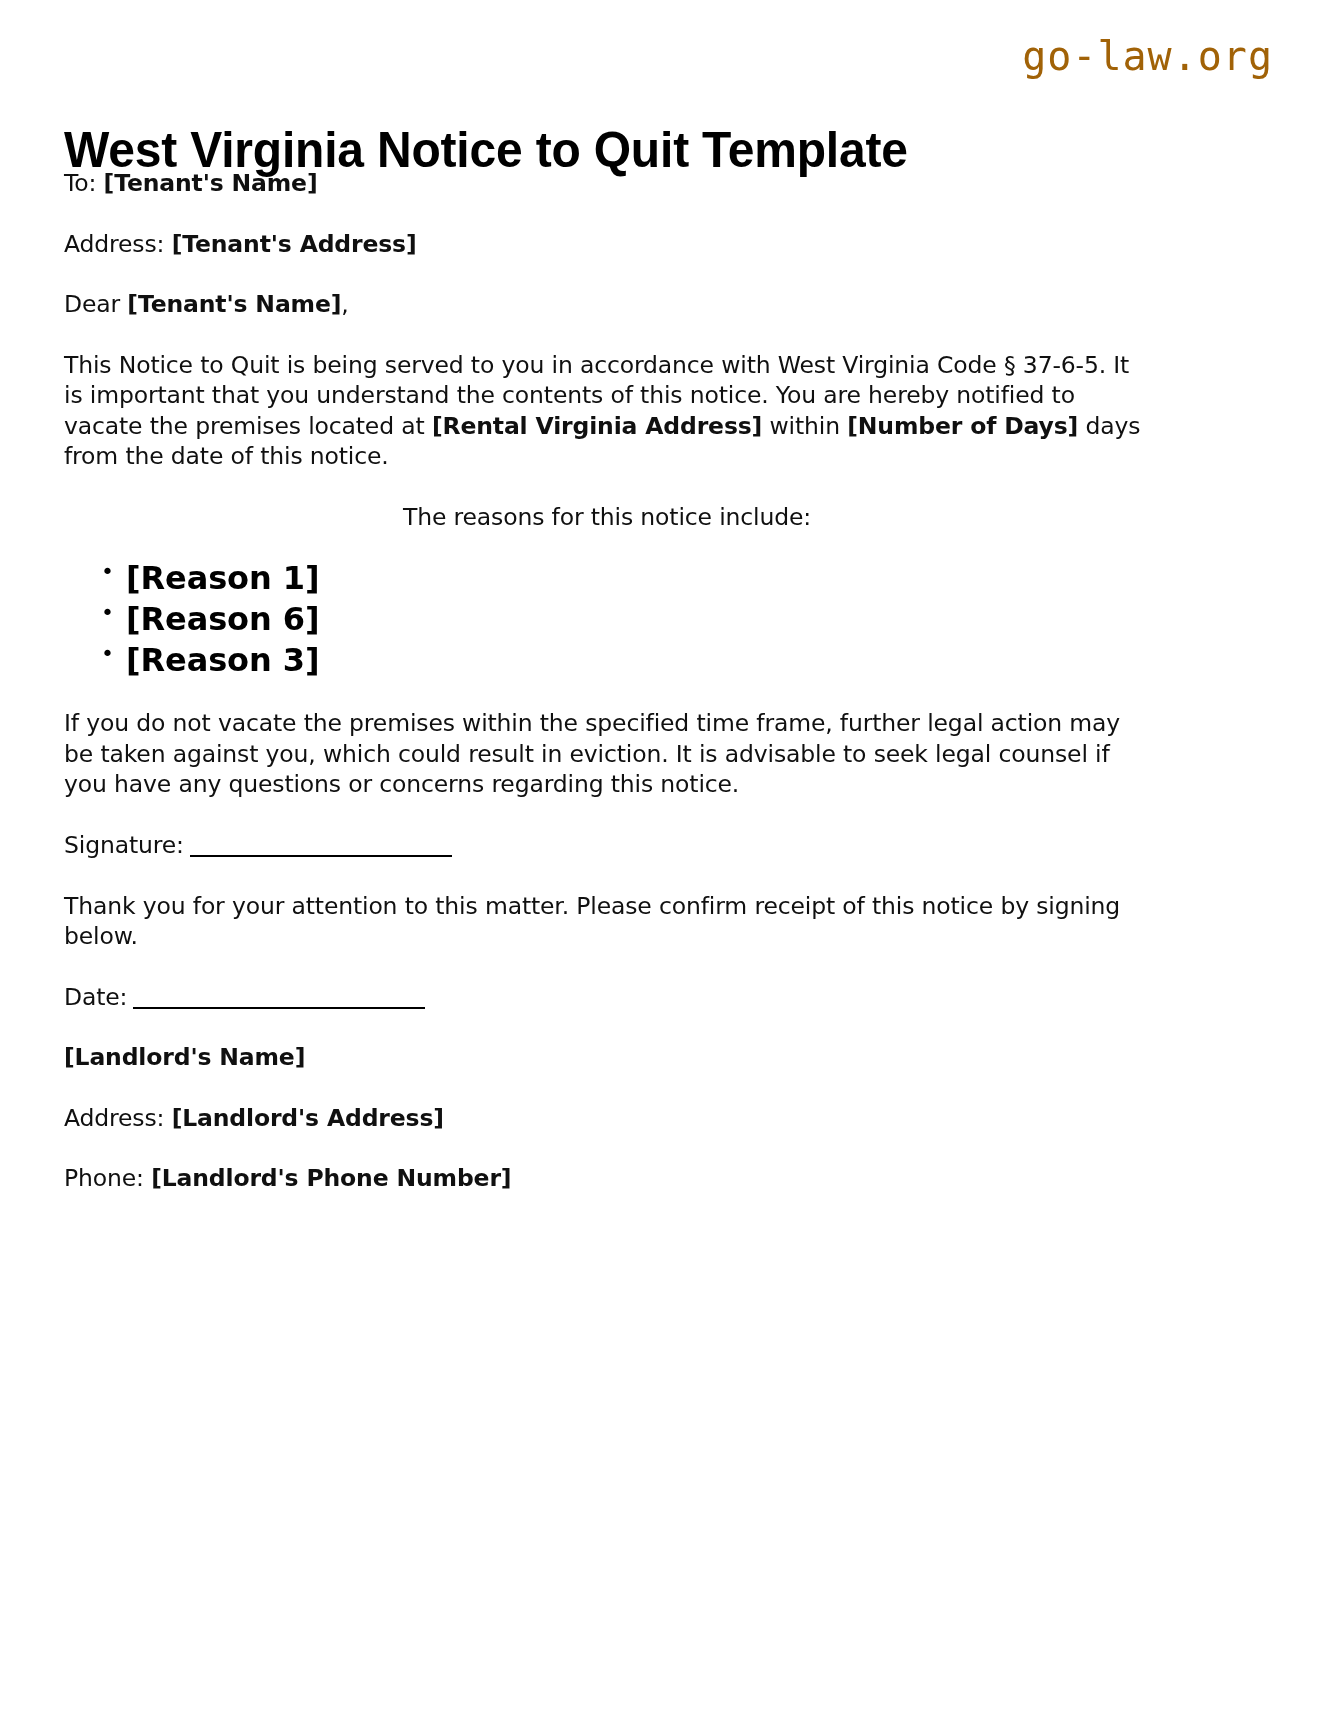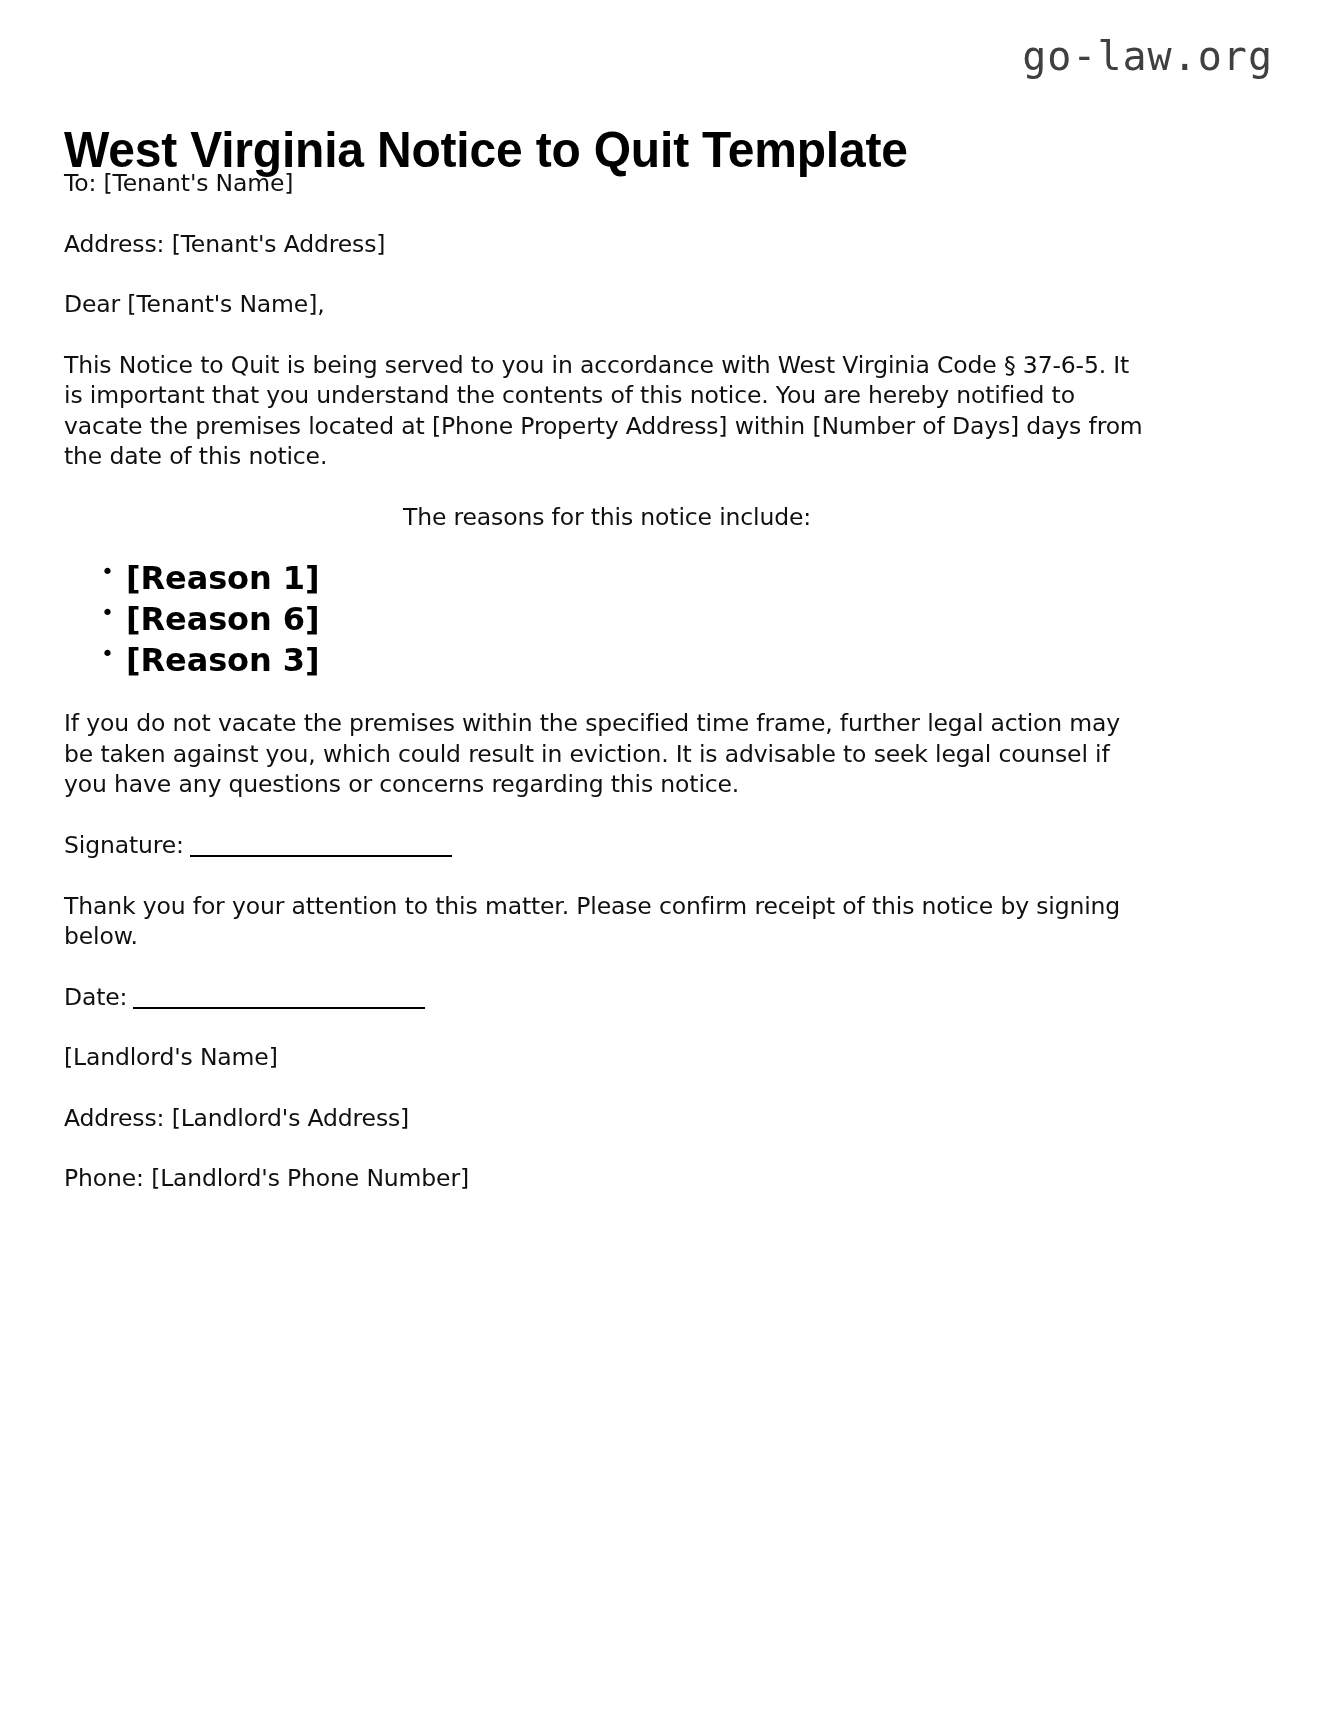--- a/index.html
+++ b/index.html
@@ -28,21 +28,21 @@
   .brand-row {
     position: absolute;
     top: 36px;
     right: 58px;
     text-align: right;
   }
   .brand {
     font-family: "DejaVu Sans Mono", "Liberation Mono", monospace;
     font-size: 40px;
     letter-spacing: 1px;
-    color: #404040;
+    color: #a16207;
     line-height: 1;
     white-space: nowrap;
   }
 
   .doc-title {
     position: absolute;
     top: 88px;
     left: 64px;
     right: 60px;
     font-family: "Liberation Sans Narrow", "Liberation Sans", sans-serif;
@@ -67,21 +67,21 @@
     font-size: 23.5px;
     line-height: 1.30;
     color: #101010;
     font-family: "DejaVu Sans", sans-serif;
     letter-spacing: -0.15px;
   }
 
   p.tight { margin-bottom: 27px; text-align: center; }
 
   b, .b {
-    font-weight: normal;
+    font-weight: bold;
   }
 
   ul.reasons {
     margin: 0 0 28px 0;
     padding-left: 62px;
     list-style: none;
   }
   ul.reasons li {
     position: relative;
     font-size: 32px;
@@ -130,21 +130,21 @@
       <span>Address:</span>
       <b>[Tenant's Address]</b>
     </p>
 
 
     <p class="blk">
       <span>Dear</span>
       <b>[Tenant's Name]</b><span>,</span>
     </p>
 
-    <p class="blk"><span>This Notice to Quit is being served to you in accordance with West Virginia Code § 37-6-5. It is important that you understand the contents of this notice. You are hereby notified to vacate the premises located at </span><b>[Phone Property Address]</b><span> within </span><b>[Number of Days]</b><span> days from the date of this notice.</span></p>
+    <p class="blk"><span>This Notice to Quit is being served to you in accordance with West Virginia Code § 37-6-5. It is important that you understand the contents of this notice. You are hereby notified to vacate the premises located at </span><b>[Rental Virginia Address]</b><span> within </span><b>[Number of Days]</b><span> days from the date of this notice.</span></p>
 
     <p class="blk tight">The reasons for this notice include:</p>
 
     <ul class="reasons">
       <li>[Reason 1]</li>
       <li>[Reason 6]</li>
       <li>[Reason 3]</li>
     </ul>
 
     <p class="blk">If you do not vacate the premises within the specified time frame, further legal action may be taken against you, which could result in eviction. It is advisable to seek legal counsel if you have any questions or concerns regarding this notice.</p>

